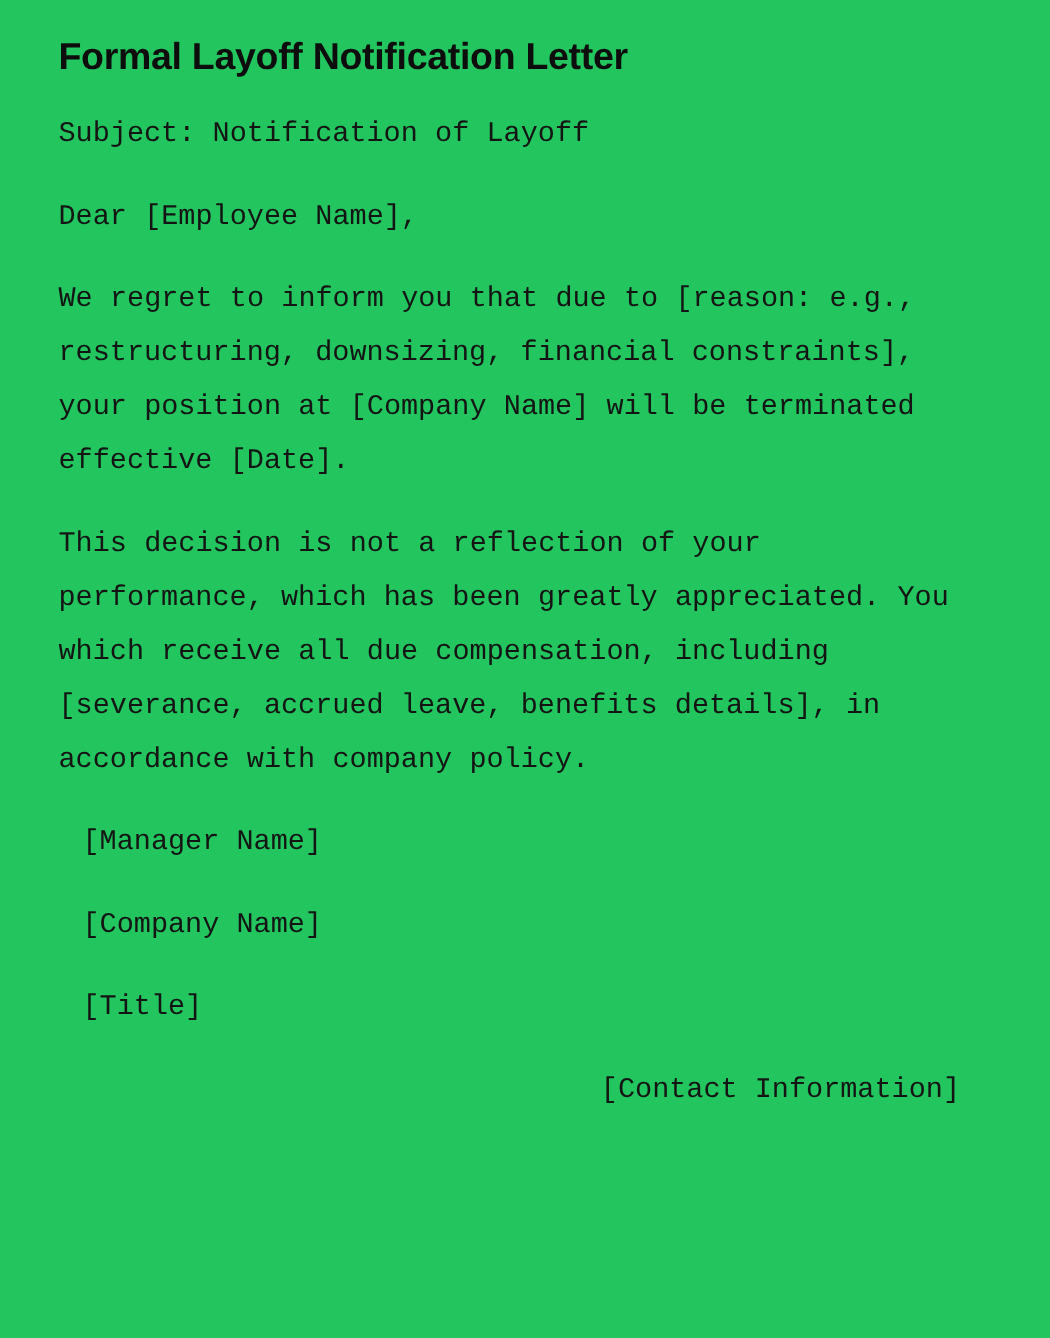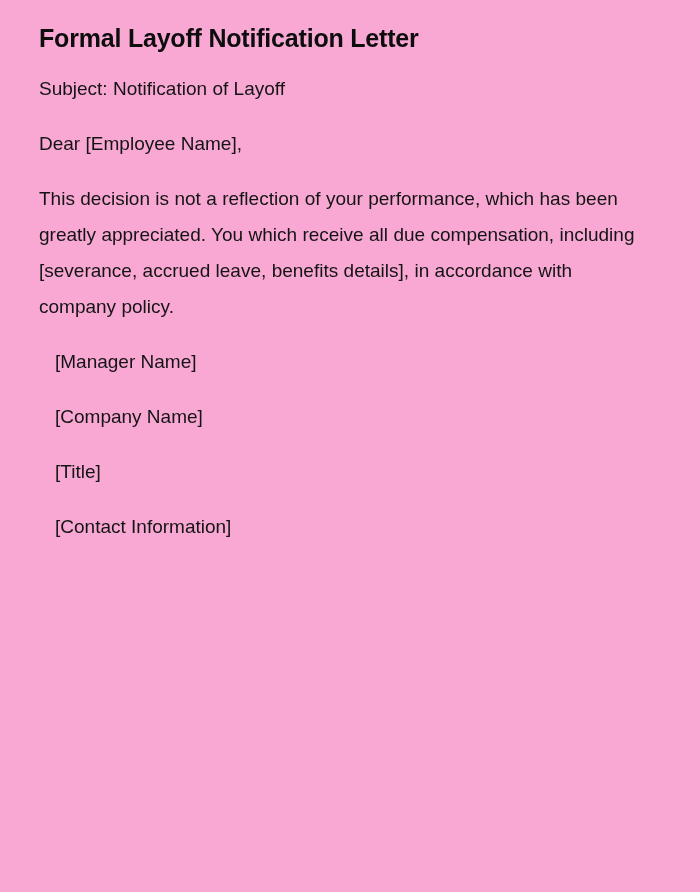--- a/index.html
+++ b/index.html
@@ -16,35 +16,36 @@
     font-family: "Liberation Sans", "DejaVu Sans", sans-serif;
     color: #111111;
     -webkit-font-smoothing: antialiased;
   }
 
   .letter {
     box-sizing: border-box;
     width: 700px;
     min-height: 892px;
     padding: 22px 60px 20px 39px;
-    background: #f9a8d4;
+    background: #22c55e;
   }
 
   .letter-title {
     font-size: 25px;
     line-height: 32px;
     font-weight: 700;
     letter-spacing: -0.2px;
     margin: 0 0 17px 0;
     color: #0d0d0d;
   }
 
   .letter-body {
     margin: 0;
     padding: 0;
+    font-family: Liberation Mono, monospace;
   }
 
   .para {
     font-size: 19px;
     line-height: 36px;
     font-weight: 400;
     color: #141414;
     margin: 0 0 19px 0;
     max-width: 601px;
     white-space: normal;
@@ -59,35 +60,37 @@
     font-size: 19px;
     line-height: 36px;
     font-weight: 400;
     color: #141414;
     margin: 0 0 19px 16px;
     max-width: 601px;
   }
 
   .sign-line:last-child {
     margin-bottom: 0;
+    text-align: right;
   }
 </style>
 </head>
 <body>
 
 <div class="letter">
 
   <h1 class="letter-title">Formal Layoff Notification Letter</h1>
 
   <div class="letter-body">
 
     <p class="para">Subject: Notification of Layoff</p>
 
     <p class="para">Dear [Employee Name],</p>
 
+    <p class="para">We regret to inform you that due to [reason: e.g., restructuring, downsizing, financial constraints], your position at [Company Name] will be terminated effective [Date].</p>
 
     <p class="para">This decision is not a reflection of your performance, which has been greatly appreciated. You which receive all due compensation, including [severance, accrued leave, benefits details], in accordance with company policy.</p>
 
 
 
     <p class="sign-line">[Manager Name]</p>
 
     <p class="sign-line">[Company Name]</p>
 
     <p class="sign-line">[Title]</p>

